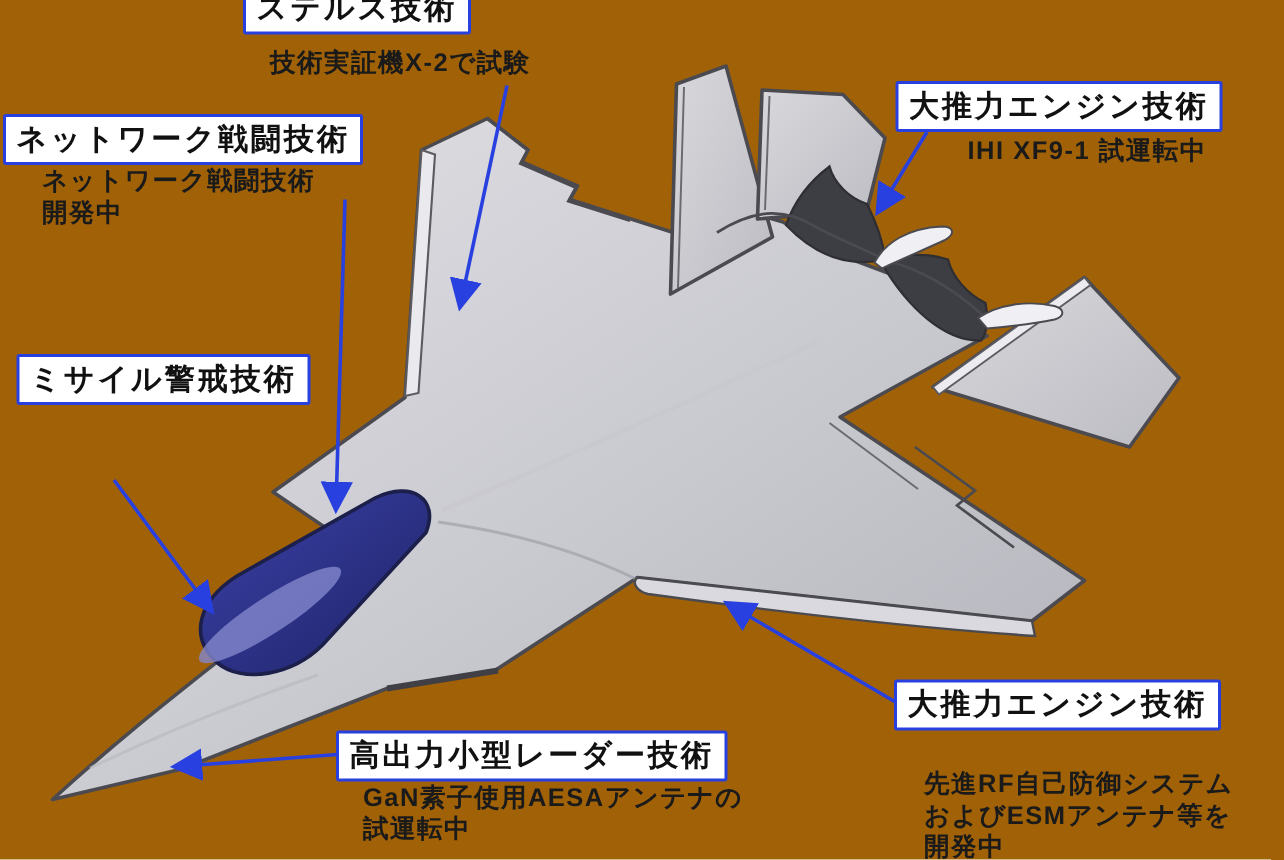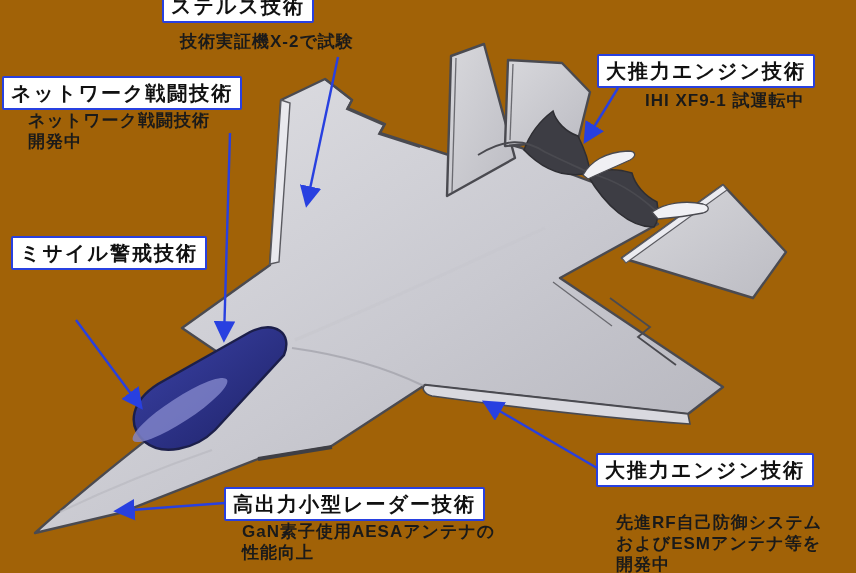--- a/index.html
+++ b/index.html
@@ -118,15 +118,15 @@
     <span>大推力エンジン技術</span>
   </div>
   <div class="label-sub" style="left:616px;top:492px;margin-top:20px;">先進RF自己防御システム
 およびESMアンテナ等を
 開発中</div>
 
   <div class="label-box" style="left:224px;top:487px;">
     <span>高出力小型レーダー技術</span>
   </div>
   <div class="label-sub" style="left:242px;top:521px;">GaN素子使用AESAアンテナの
-性能向上</div>
+試運転中</div>
 
 </div>
 
 </body></html>

